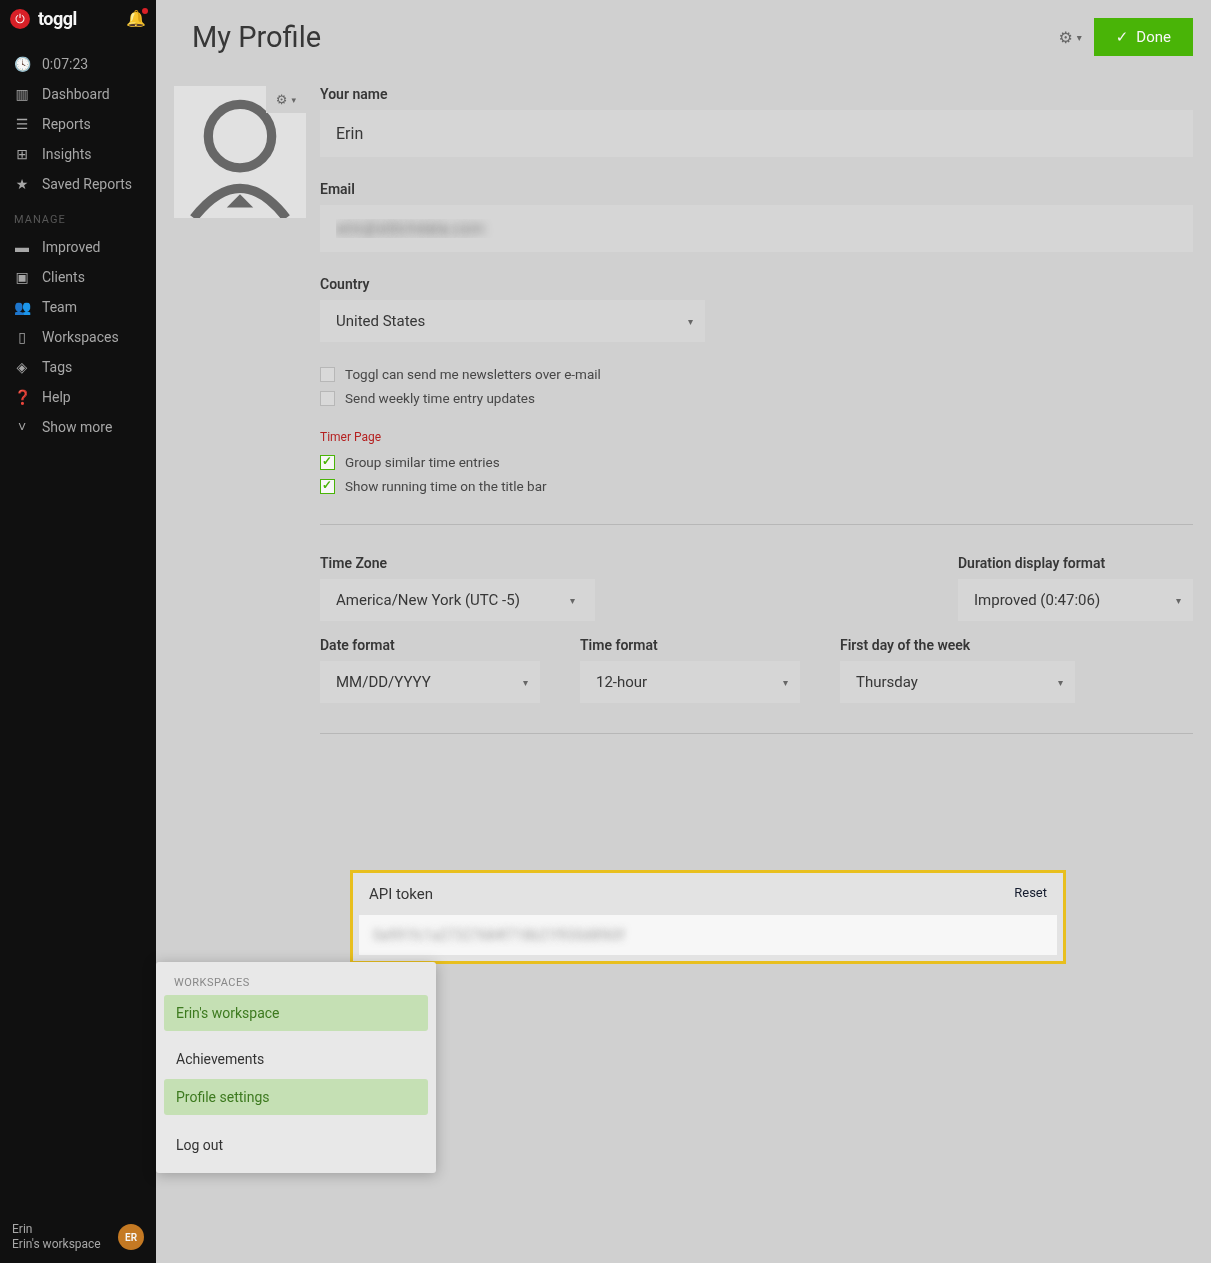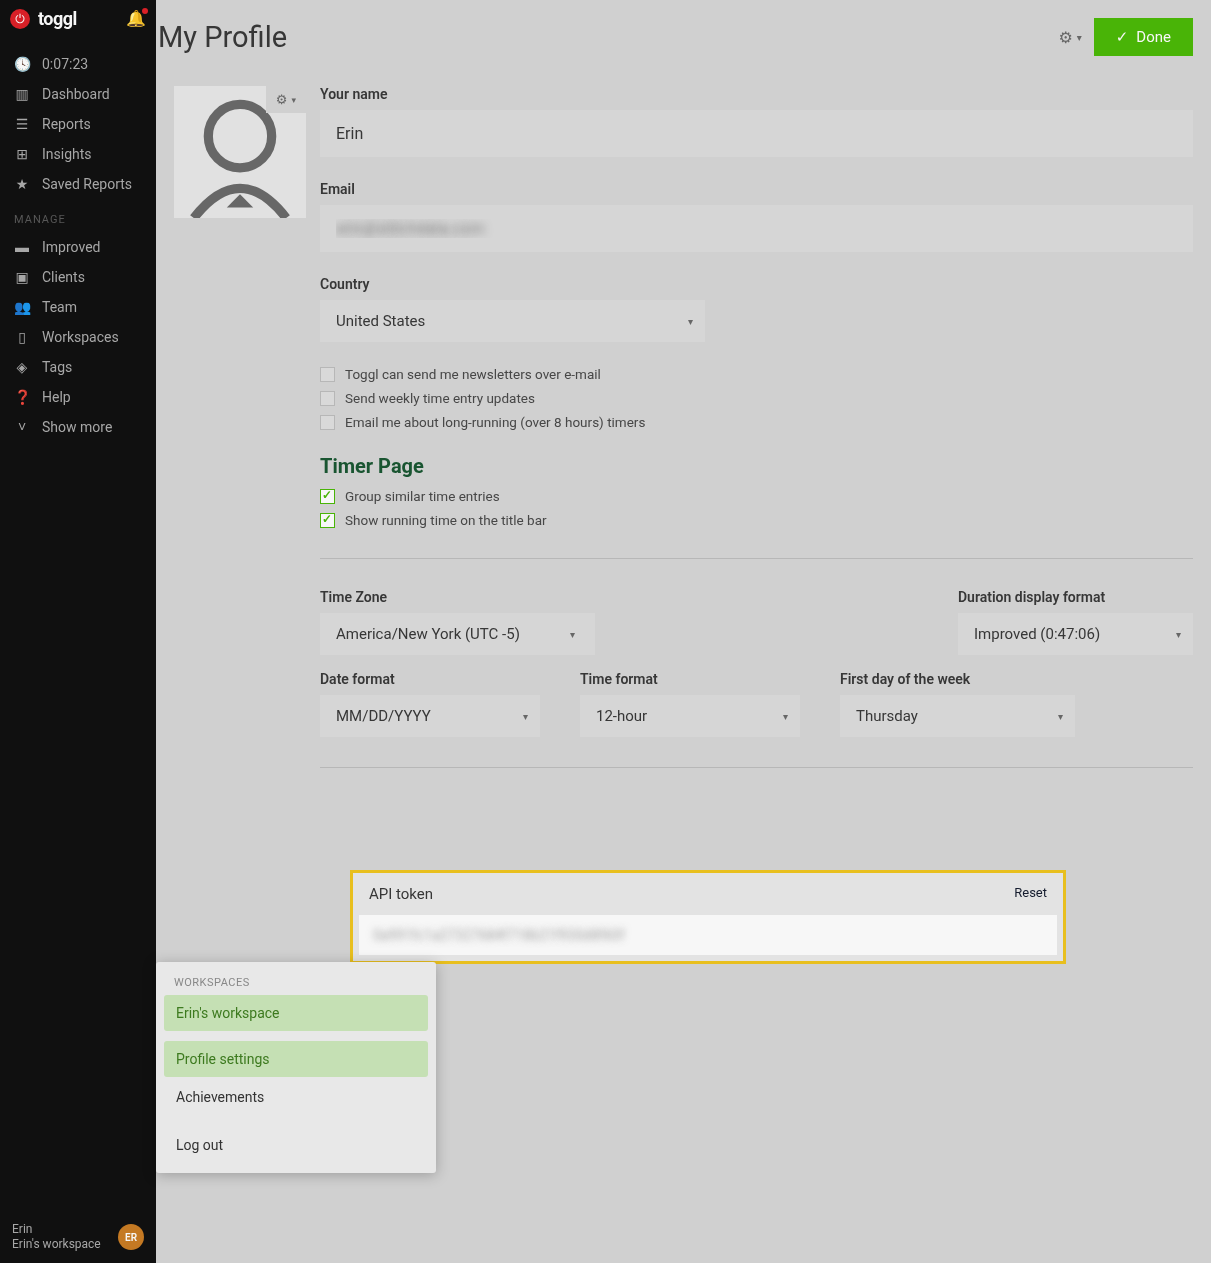--- a/index.html
+++ b/index.html
@@ -12,21 +12,21 @@
 .bell-icon{color:#ccc;font-size:16px}
 .bell-dot{position:absolute;top:-1px;right:-2px;width:6px;height:6px;background:#e01b22;border-radius:50%}
 .sb-items{padding-top:12px}
 .sb-item{display:flex;align-items:center;gap:12px;padding:7px 14px;color:#aaa;cursor:pointer}
 .sb-ico{width:16px;text-align:center;font-size:14px}
 .sb-header{padding:14px 14px 6px;font-size:11px;letter-spacing:1px;color:#555}
 .sb-footer{position:absolute;bottom:0;left:0;width:100%;padding:10px 12px;display:flex;align-items:center;gap:8px}
 .sb-footer-txt{flex:1;font-size:12px;color:#aaa;line-height:1.3}
 .sb-avatar{width:26px;height:26px;border-radius:50%;background:#c97a1e;color:#fff;display:flex;align-items:center;justify-content:center;font-size:10px;font-weight:600}
 .main{position:absolute;left:156px;top:0;right:0;height:100%;padding:0}
-.hdr{display:flex;align-items:center;padding:18px 18px 0 2px;gap:12px}
+.hdr{display:flex;align-items:center;padding:18px 18px 0 36px;gap:12px}
 .page-title{font-size:29px;color:#333;font-weight:400}
 .hdr-spacer{flex:1}
 .gear-btn{display:flex;align-items:center;gap:4px;color:#666;cursor:pointer;font-size:16px}
 .done-btn{background:#47b800;color:#fff;border:none;padding:10px 22px;font-size:15px;cursor:pointer;display:flex;align-items:center;gap:8px}
 .form-area{padding:30px 18px 30px 18px;display:flex;gap:14px}
 .avatar-col{width:132px}
 .avatar-box{width:132px;height:132px;background:#e8e8e8;position:relative;overflow:hidden}
 .avatar-svg{width:100%;height:100%}
 .avatar-gear{position:absolute;top:0;right:0;background:#d6d6d6;padding:6px 10px;font-size:13px;color:#666;display:flex;align-items:center;gap:4px;cursor:pointer}
 .fields-col{flex:1}
@@ -35,21 +35,21 @@
 .txt-input{width:100%;background:#dcdcdc;border:none;padding:14px 16px;font-size:16px;color:#333}
 .txt-input.blur{color:transparent;text-shadow:0 0 8px rgba(80,80,80,0.7)}
 .select-wrap{position:relative;display:inline-block}
 .select-box{background:#dcdcdc;border:none;padding:12px 38px 12px 16px;font-size:15px;color:#333;cursor:pointer;min-width:200px;text-align:left}
 .select-wide{width:385px}
 .caret{position:absolute;right:12px;top:50%;transform:translateY(-50%);color:#666;font-size:10px}
 .chk-row{display:flex;align-items:flex-end;gap:10px;margin-bottom:8px;font-size:13.5px;color:#444}
 .chk{width:15px;height:15px;border:1px solid #bbb;background:#e0e0e0}
 .chk.on{background:#fff;border-color:#47b800;position:relative}
 .chk.on::after{content:"✓";position:absolute;color:#47b800;font-size:12px;font-weight:700;left:1px;top:-2px}
-.section-h{font-size:20px;font-weight:700;color:#14532d;margin:12px 0 10px}
+.section-h{font-size:12px;font-weight:400;color:#b91c1c;margin:12px 0 10px}
 .divider{border:none;border-top:1px solid #bcbcbc;margin:30px 0}
 .row2{display:flex;gap:40px;flex-wrap:wrap}
 .col2{flex:1;min-width:220px}
 .select-full{width:100%}
 .api-box{border:3px solid #f0c419;background:#eaeaea;padding:0;margin-top:30px}
 .api-hdr{display:flex;padding:12px 16px;font-size:15px;color:#333}
 .api-reset{margin-left:auto;font-size:13px;color:#0f172a;cursor:pointer}
 .api-field{background:#fff;margin:0 6px 6px 6px;padding:12px 14px;font-size:14px;color:transparent;text-shadow:0 0 7px rgba(100,100,100,0.6)}
 .popup{position:absolute;left:156px;bottom:90px;width:280px;background:#e8e8e8;border-radius:3px;box-shadow:0 2px 14px rgba(0,0,0,0.25);padding:8px;z-index:50}
 .pop-hdr{font-size:11px;letter-spacing:0.5px;color:#888;padding:6px 10px}
@@ -175,24 +175,20 @@
 
       <div class="field-group">
         <div class="chk-row">
             <span class="chk"></span>
             <span>Toggl can send me newsletters over e-mail</span>
           </div>
         <div class="chk-row">
             <span class="chk"></span>
             <span>Send weekly time entry updates</span>
           </div>
-        <div class="chk-row">
-            <span class="chk"></span>
-            <span>Email me about long-running (over 8 hours) timers</span>
-          </div>
       </div>
 
       <div class="section-h">Timer Page</div>
       <div class="chk-row">
           <span class="chk on"></span>
           <span>Group similar time entries</span>
         </div>
       <div class="chk-row">
           <span class="chk on"></span>
           <span>Show running time on the title bar</span>
@@ -237,19 +233,19 @@
     <span>API token</span>
     <span class="api-reset">Reset</span>
   </div>
   <div class="api-field">0a991fc1a27327684f718b21f930d8f60f</div>
 </div>
 
 <div class="popup">
   <div class="pop-hdr">WORKSPACES</div>
   <div class="pop-item hl">Erin's workspace</div>
   <div style="height:8px"></div>
+  <div class="pop-item">Achievements</div>
   <div class="pop-item hl">Profile settings</div>
-  <div class="pop-item">Achievements</div>
   <div style="height:10px"></div>
   <div class="pop-item">Log out</div>
 </div>
 
 <div class="dimmer"></div>
 
 </body></html>

